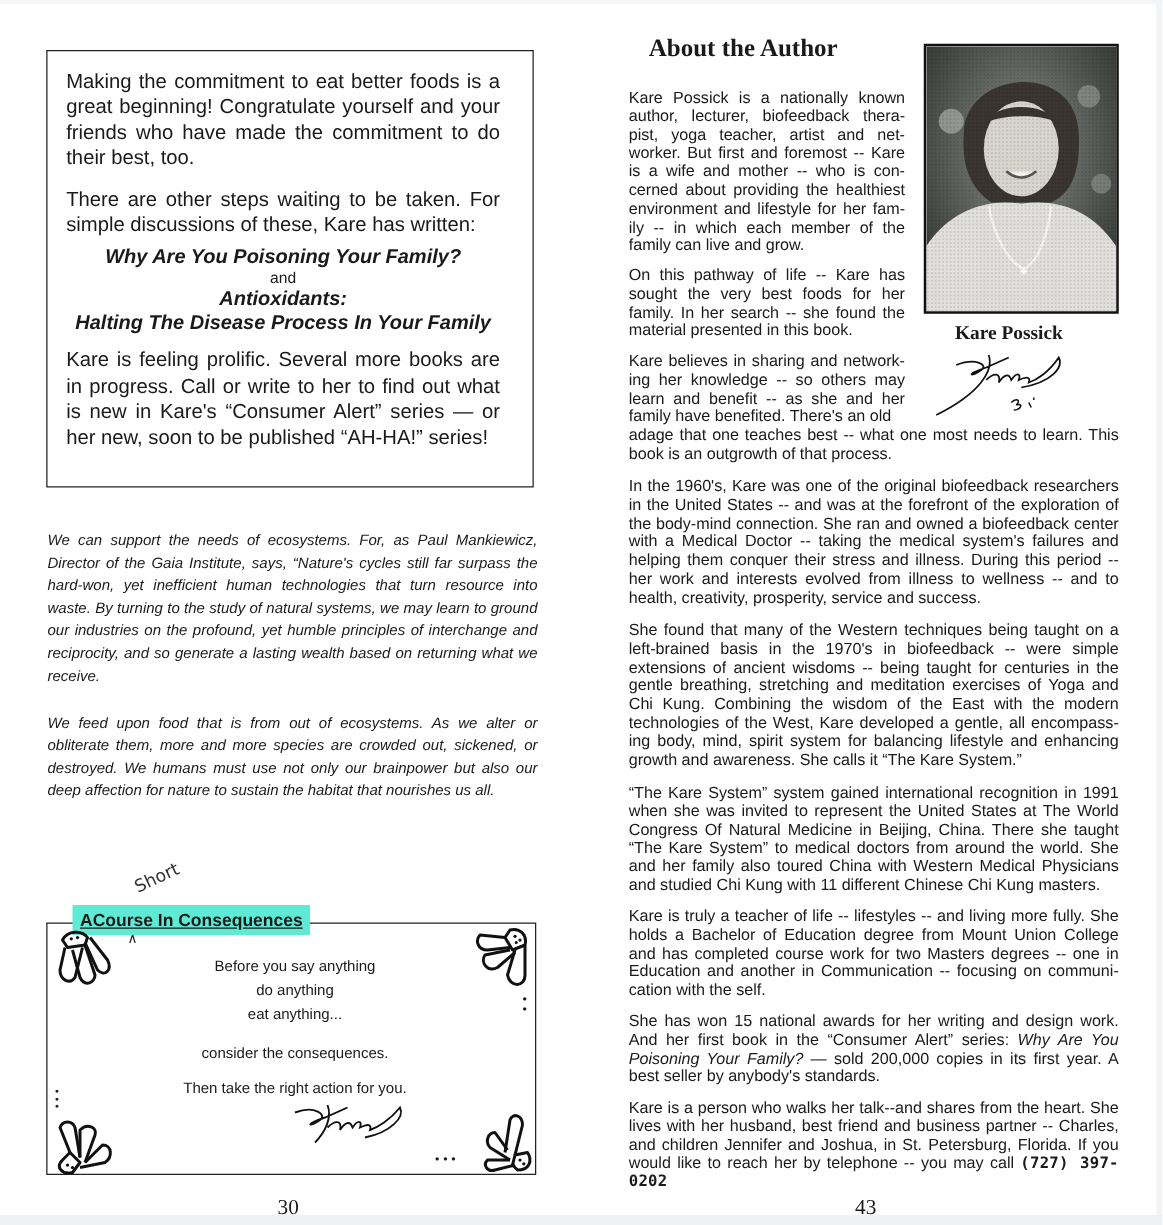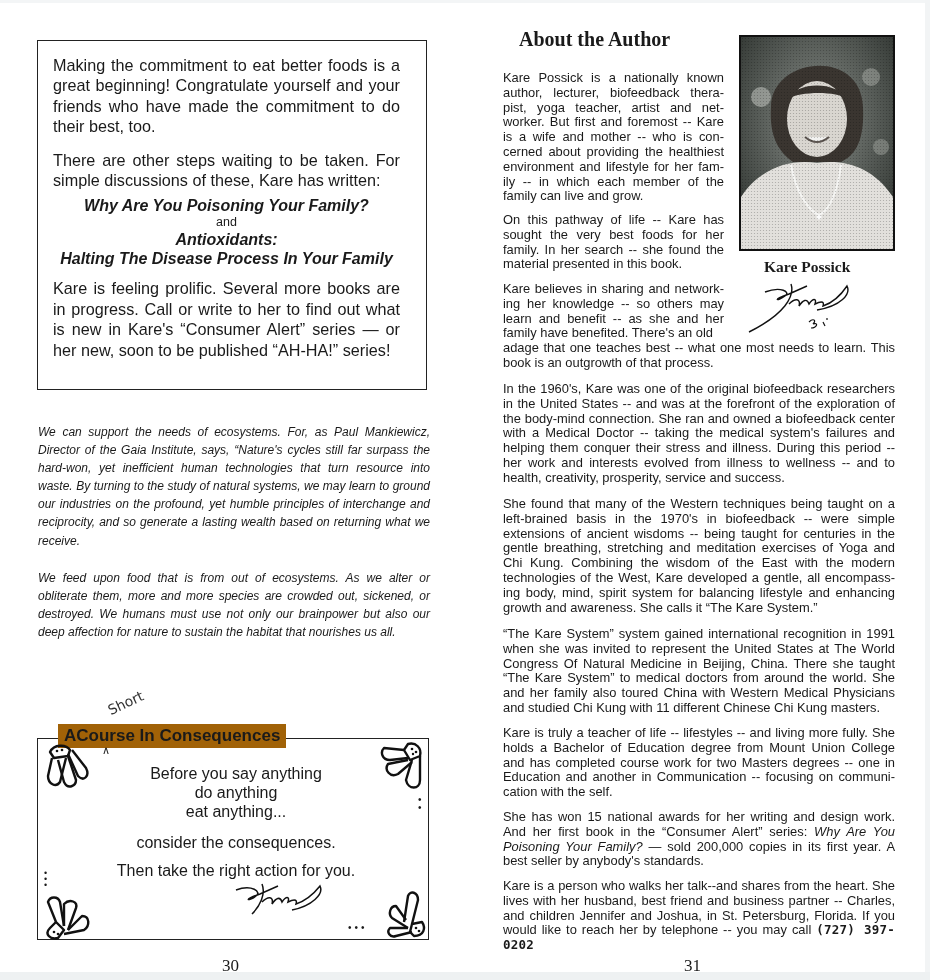--- a/index.html
+++ b/index.html
@@ -27,31 +27,31 @@
     position: absolute; left: 38px; top: 423px; width: 392px;
     font-style: italic; font-size: 12px; line-height: 18.1px; text-align: justify;
   }
   .quote p { margin: 0 0 19px 0; }
 
   .cic {
     position: absolute; left: 37px; top: 738px; width: 392px; height: 202px;
     border: 1.5px solid #222; box-sizing: border-box;
   }
   .cic-title {
-    position: absolute; left: 58px; top: 724px; padding: 0 6px; background: #a16207;
-    font-weight: bold; font-size: 17px; line-height: 24px; white-space: nowrap;
+    position: absolute; left: 58px; top: 724px; padding: 0 6px; background: #5eead4;
+    font-weight: bold; font-size: 14px; line-height: 24px; white-space: nowrap; text-decoration: underline;
   }
   .cic-short {
     position: absolute; left: 112px; top: 702px; font-size: 14px; color: #333;
     font-family: "DejaVu Sans", sans-serif; transform: rotate(-25deg); transform-origin: left bottom;
   }
   .cic-caret { position: absolute; left: 102px; top: 744px; font-size: 11px; color: #222; }
   .cic-lines {
     position: absolute; left: 40px; top: 764px; width: 392px; text-align: center;
-    font-size: 16px; line-height: 19px;
+    font-size: 12px; line-height: 19px;
   }
   .cic-lines .l { display: block; }
   .cic-lines .gap { margin-top: 12px; }
   .cic-lines .gap2 { margin-top: 9px; }
   .corner { position: absolute; }
 
   .pg-left { position: absolute; left: 222px; top: 956px; font-family: "Liberation Serif", serif; font-size: 17px; }
   .pg-right { position: absolute; left: 684px; top: 956px; font-family: "Liberation Serif", serif; font-size: 17px; }
 
   
@@ -210,14 +210,14 @@
   <div class="rtext wide" style="top:497px">She found that many of the Western techniques being taught on a left-brained basis in the 1970's in biofeedback -- were simple extensions of ancient wisdoms -- being taught for centuries in the gentle breathing, stretching and meditation exercises of Yoga and Chi Kung. Combining the wisdom of the East with the modern technologies of the West, Kare developed a gentle, all encompass-ing body, mind, spirit system for balancing lifestyle and enhancing growth and awareness. She calls it “The Kare System.”</div>
   <div class="rtext wide" style="top:627px">“The Kare System” system gained international recognition in 1991 when she was invited to represent the United States at The World Congress Of Natural Medicine in Beijing, China. There she taught “The Kare System” to medical doctors from around the world. She and her family also toured China with Western Medical Physicians and studied Chi Kung with 11 different Chinese Chi Kung masters.</div>
   <div class="rtext wide" style="top:726px">Kare is truly a teacher of life -- lifestyles -- and living more fully. She holds a Bachelor of Education degree from Mount Union College and has completed course work for two Masters degrees -- one in Education and another in Communication -- focusing on communi-cation with the self.</div>
   <div class="rtext wide" style="top:810px">
     <span>She has won 15 national awards for her writing and design work. And her first book in the “Consumer Alert” series: </span><i class="book">Why Are You Poisoning Your Family?</i><span> — sold 200,000 copies in its first year. A best seller by anybody's standards.</span>
   </div>
   <div class="rtext wide" style="top:879px">
     <span>Kare is a person who walks her talk--and shares from the heart. She lives with her husband, best friend and business partner -- Charles, and children Jennifer and Joshua, in St. Petersburg, Florida. If you would like to reach her by telephone -- you may call </span><span class="phone">(727) 397-0202</span>
   </div>
 
-  <div class="pg-right">31</div>
+  <div class="pg-right">43</div>
 </section>
 
 </body></html>

